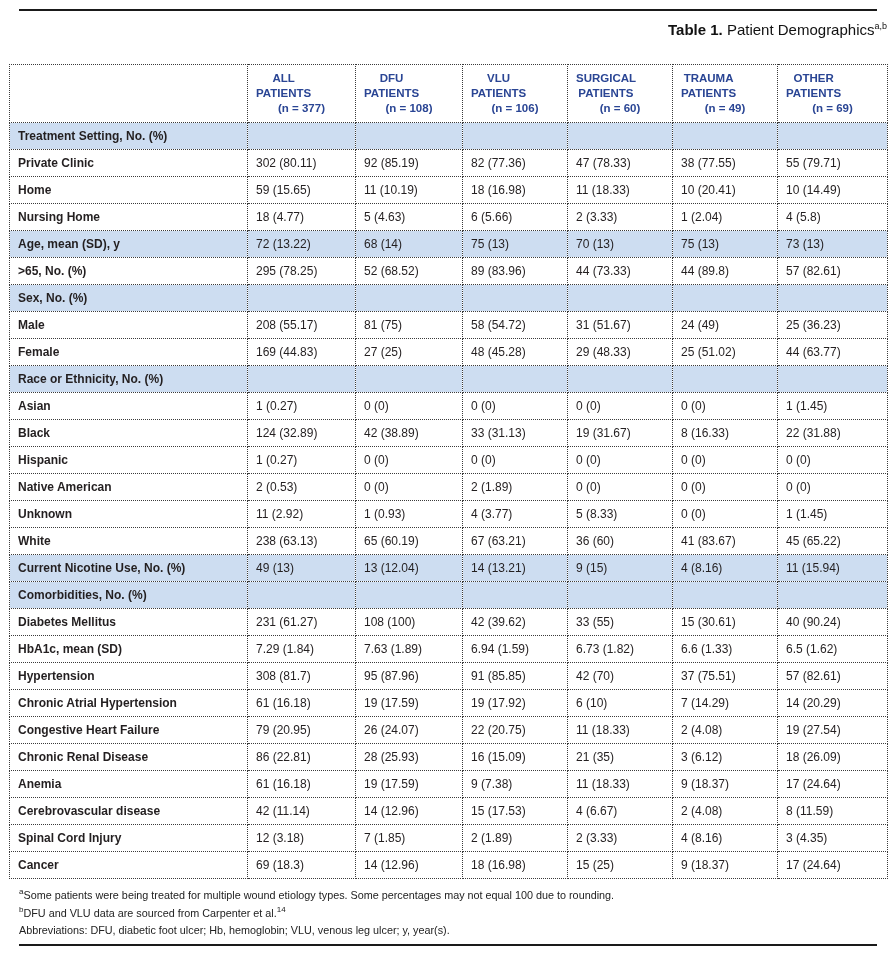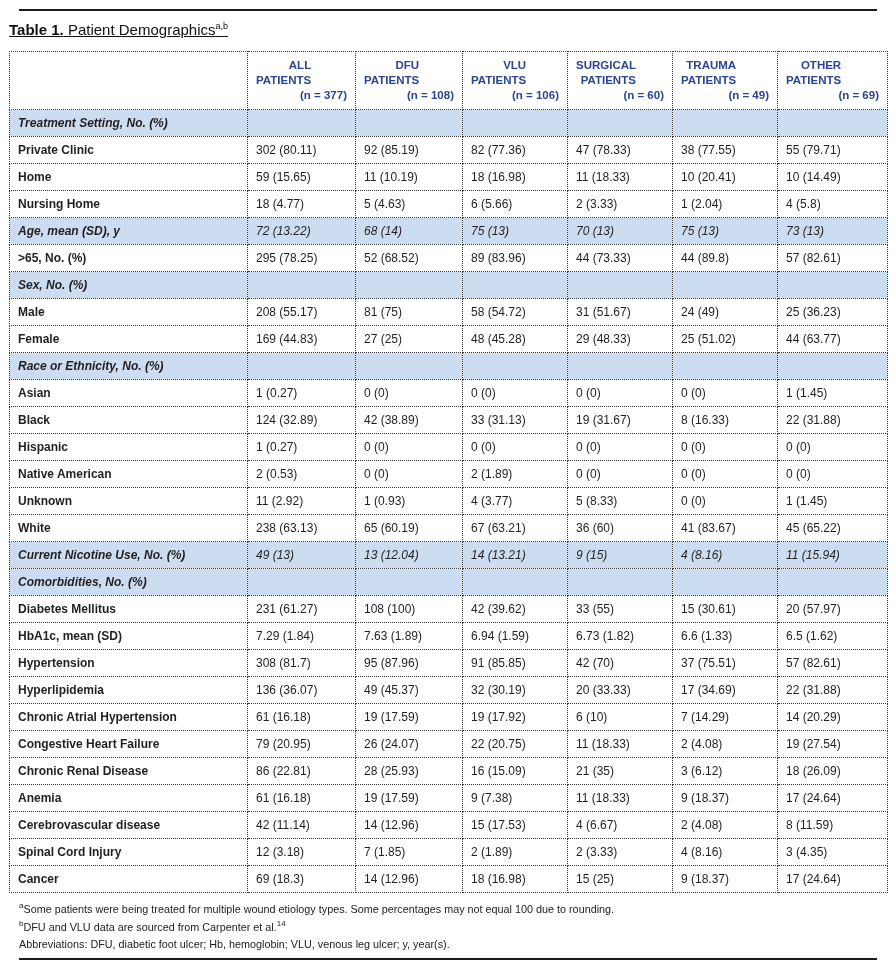--- a/index.html
+++ b/index.html
@@ -12,48 +12,48 @@
   *{box-sizing:border-box;margin:0;padding:0;}
   html,body{background:#ffffff;}
   body{
     width:896px;height:964px;overflow:hidden;
     font-family:"Liberation Sans","DejaVu Sans",sans-serif;
     color:var(--ink);
   }
   .page{width:896px;padding:9px 9px 0 9px;}
   .top-rule,.bottom-rule{height:2px;background:var(--rule);margin:0 10px;}
   .title{
-    text-align:left;font-size:15px;line-height:1.25;
-    margin:10px 0 11px 0;color:#111;text-decoration:underline;
+    text-align:right;font-size:15px;line-height:1.25;
+    margin:10px 0 24px 0;color:#111;
   }
   .title .bold{font-weight:bold;}
   .title sup{font-size:9px;}
   table{
     width:878px;margin:0 auto;border-collapse:collapse;table-layout:fixed;
     font-size:12px;
   }
   th,td{
     border:1px dotted var(--dot);
     padding:5px 8px;
     vertical-align:middle;
     overflow:hidden;
   }
   thead th{
     vertical-align:top;
     color:var(--header-text);
     font-weight:bold;
     font-size:11.5px;
-    text-align:right;
+    text-align:center;
     padding-top:6px;padding-bottom:6px;
     background:#ffffff;
   }
   thead .cl{display:block;width:min-content;line-height:1.32;white-space:pre-line;}
   thead .cn{display:block;white-space:nowrap;line-height:1.32;}
   td.label{font-weight:bold;}
-  tr.section td, tr.highlight td{background:var(--section-bg);font-style:italic;}
+  tr.section td, tr.highlight td{background:var(--section-bg);}
   td.val{font-weight:normal;}
   tbody td{height:27px;line-height:1.2;}
   .footnotes{
     margin:7px 10px 6px 10px;
     font-size:10.8px;line-height:1.45;color:#222;
   }
   .footnotes sup{font-size:8px;}
   .bottom-rule{margin-top:4px;}
 </style>
 </head>
@@ -270,50 +270,41 @@
           <td class="val"></td>
           <td class="val"></td>
         </tr>
         <tr class="data">
           <td class="label">Diabetes Mellitus</td>
           <td class="val">231 (61.27)</td>
           <td class="val">108 (100)</td>
           <td class="val">42 (39.62)</td>
           <td class="val">33 (55)</td>
           <td class="val">15 (30.61)</td>
-          <td class="val">20 (57.97)</td>
+          <td class="val">40 (90.24)</td>
         </tr>
         <tr class="data">
           <td class="label">HbA1c, mean (SD)</td>
           <td class="val">7.29 (1.84)</td>
           <td class="val">7.63 (1.89)</td>
           <td class="val">6.94 (1.59)</td>
           <td class="val">6.73 (1.82)</td>
           <td class="val">6.6 (1.33)</td>
           <td class="val">6.5 (1.62)</td>
         </tr>
         <tr class="data">
           <td class="label">Hypertension</td>
           <td class="val">308 (81.7)</td>
           <td class="val">95 (87.96)</td>
           <td class="val">91 (85.85)</td>
           <td class="val">42 (70)</td>
           <td class="val">37 (75.51)</td>
           <td class="val">57 (82.61)</td>
         </tr>
         <tr class="data">
-          <td class="label">Hyperlipidemia</td>
-          <td class="val">136 (36.07)</td>
-          <td class="val">49 (45.37)</td>
-          <td class="val">32 (30.19)</td>
-          <td class="val">20 (33.33)</td>
-          <td class="val">17 (34.69)</td>
-          <td class="val">22 (31.88)</td>
-        </tr>
-        <tr class="data">
           <td class="label">Chronic Atrial Hypertension</td>
           <td class="val">61 (16.18)</td>
           <td class="val">19 (17.59)</td>
           <td class="val">19 (17.92)</td>
           <td class="val">6 (10)</td>
           <td class="val">7 (14.29)</td>
           <td class="val">14 (20.29)</td>
         </tr>
         <tr class="data">
           <td class="label">Congestive Heart Failure</td>

